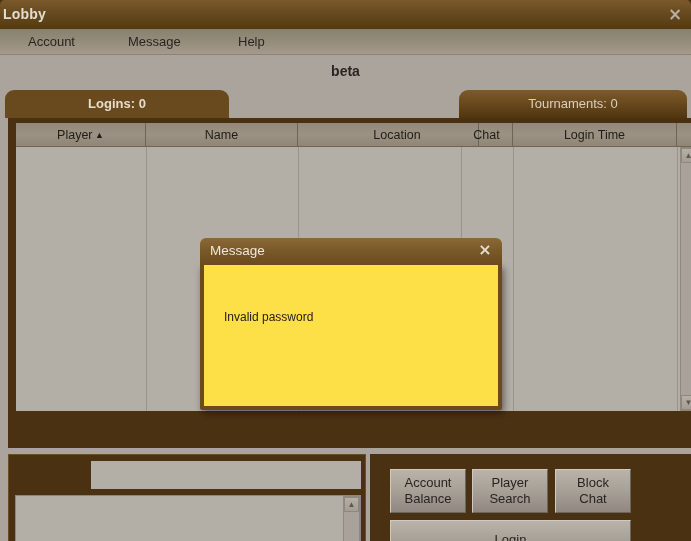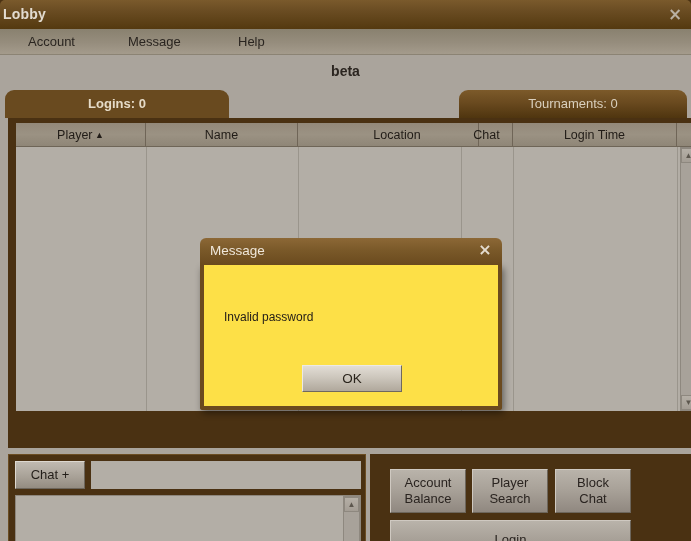--- a/index.html
+++ b/index.html
@@ -370,21 +370,20 @@
           <div class="colsep" style="left: 661px;"></div>
         </div>
       <div class="vscroll" style="left:669px; top:29px; height:264px;">
         <div class="sb-btn sb-up">▲</div>
         <div class="sb-btn sb-down">▼</div>
       </div>
     </div>
 
     <div class="bottom-left">
       <div class="chat-row">
-        <div class="chat-plus-btn">Chat +</div>
         <input class="chat-input" type="text" value="" style="">
       </div>
       <div class="chat-log" style="border:1px solid #8d867c;">
         <div class="vscroll" style="right:0; top:0; height:98px;">
           <div class="sb-btn sb-up">▲</div>
 
         </div>
       </div>
     </div>
 
@@ -403,17 +402,16 @@
         </div>
         <div class="act-btn" style="left: 20px; top: 66px; width: 241px; height: 40px;">Login</div>
       </div>
 
     <div class="modal">
       <div class="modal-titlebar">
         <div class="modal-title">Message</div>
         <div class="modal-close">×</div>
       </div>
       <div class="modal-message">Invalid password</div>
-      <div class="modal-ok">OK</div>
     </div>
 
   </div>
 </div>
 
 </body></html>

